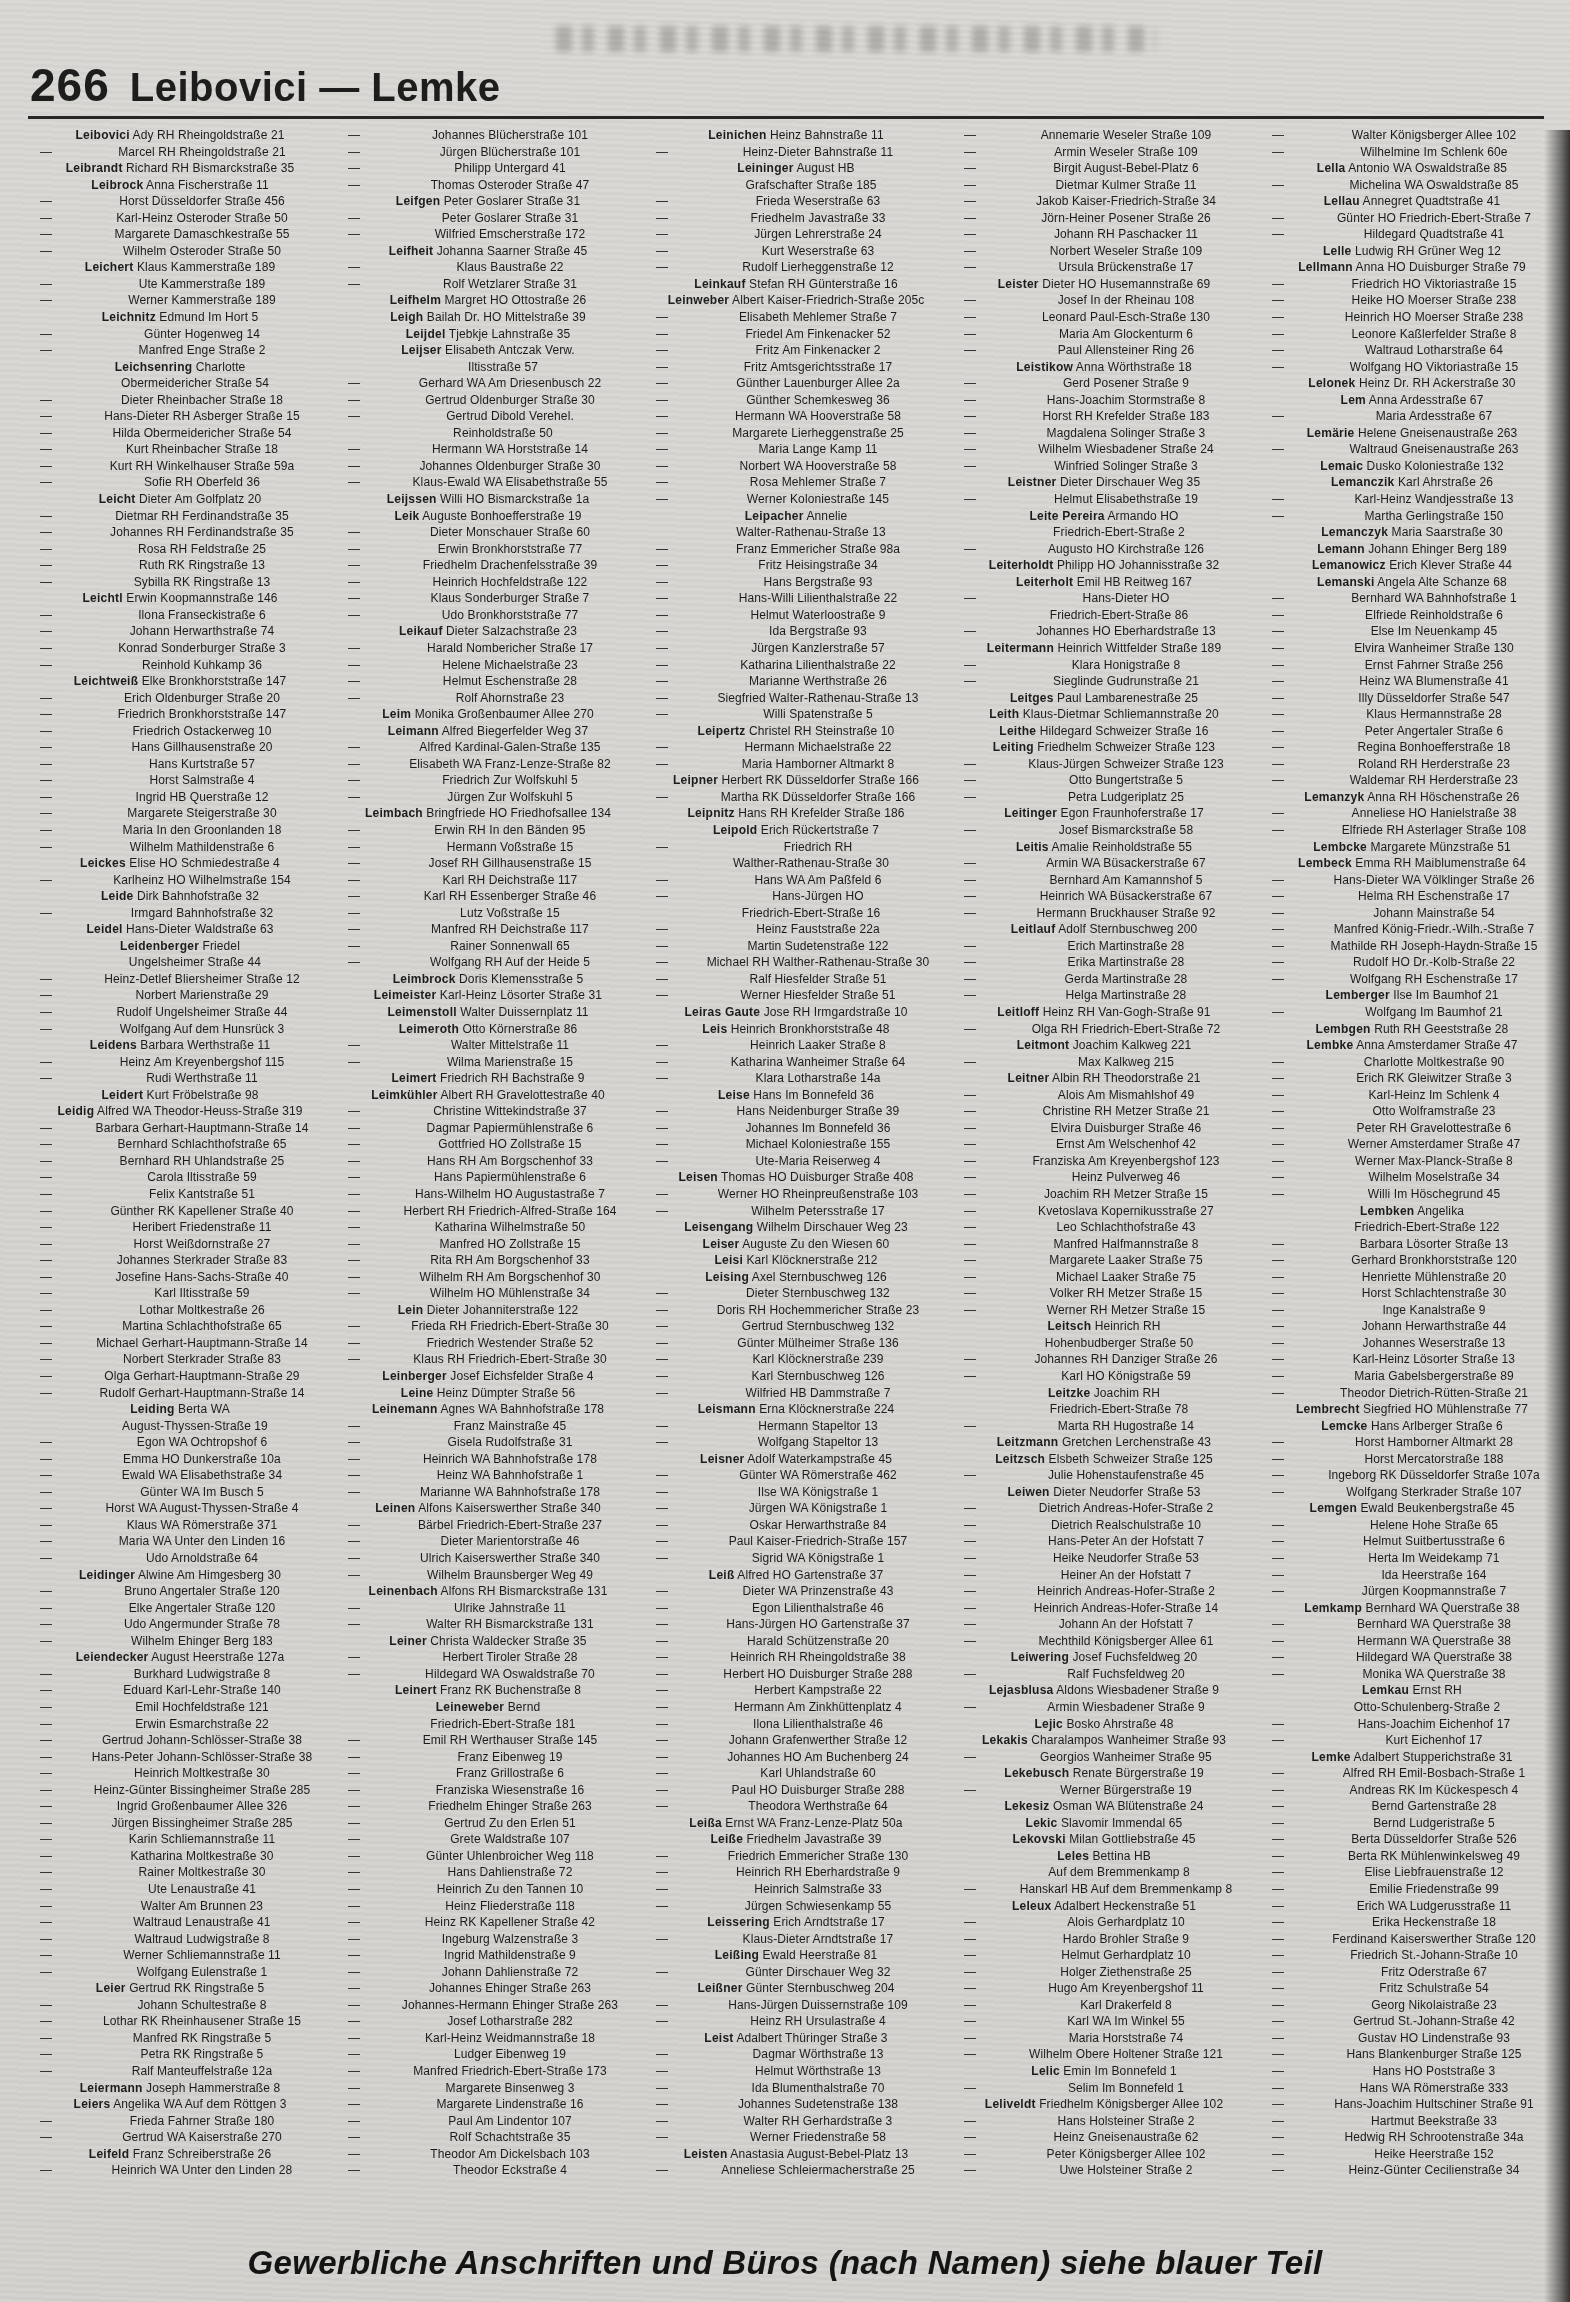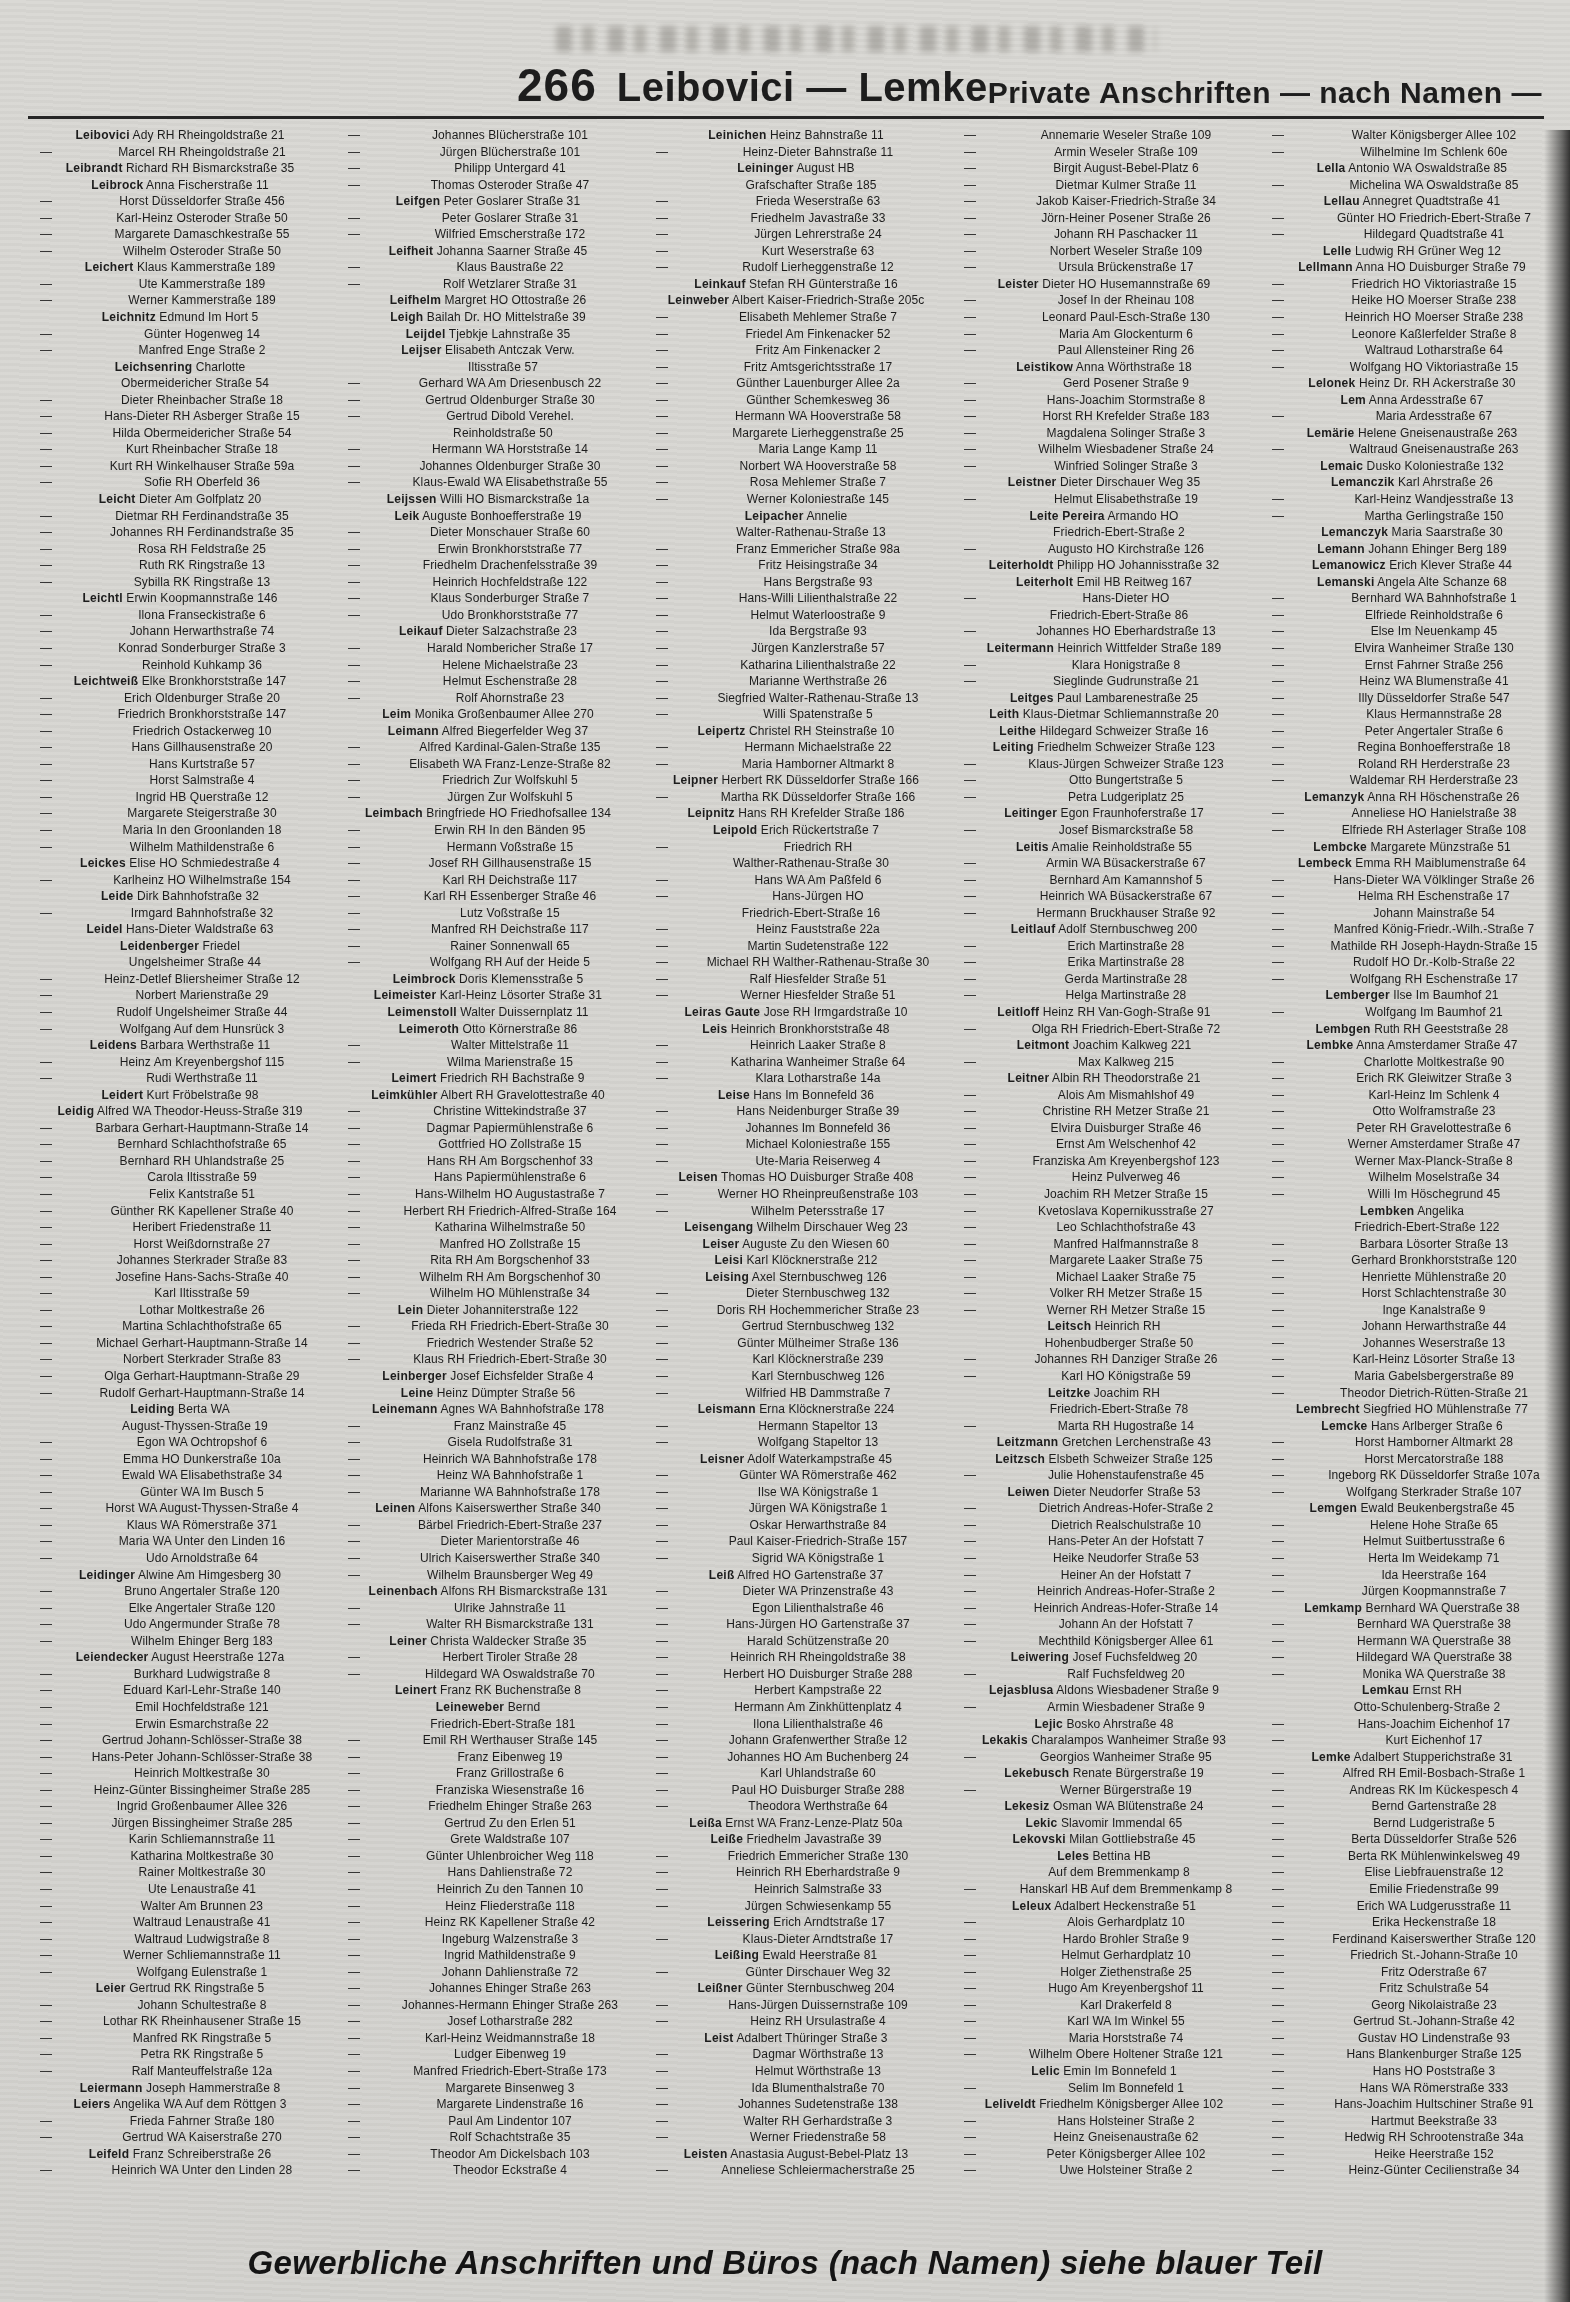--- a/index.html
+++ b/index.html
@@ -16,21 +16,21 @@
     position:absolute;top:26px;left:556px;width:600px;height:26px;
     background:repeating-linear-gradient(90deg,#6f6c66 0 16px,transparent 16px 26px,#7a776f 26px 38px,transparent 38px 52px);
     filter:blur(3px);opacity:0.38;border-radius:3px;
   }
   .edge-right{
     position:absolute;top:130px;right:0;width:26px;height:2172px;
     background:linear-gradient(to right, rgba(0,0,0,0), rgba(15,15,15,0.55) 70%, rgba(10,10,10,0.8));
   }
   .header{
     position:absolute;top:62px;left:30px;width:1512px;
-    display:flex;justify-content:flex-end;align-items:flex-end;
+    display:flex;justify-content:flex-start;align-items:flex-end;
   }
   .hleft{display:flex;align-items:baseline;gap:20px;}
   .page-num{font-size:46px;font-weight:700;letter-spacing:1px;line-height:1;}
   .page-range{font-size:40px;font-weight:700;letter-spacing:0.5px;line-height:1;}
   .section-title{font-size:30px;font-weight:700;letter-spacing:0.5px;line-height:1;}
   .rule{position:absolute;top:116px;left:28px;width:1516px;height:3px;background:#262626;}
   .columns{
     position:absolute;top:127px;left:30px;width:1520px;height:2100px;
     display:flex;gap:8px;text-align:center;
   }
@@ -51,21 +51,20 @@
 </head>
 <body>
 
 <div class="top-bleed"></div>
 
 <div class="header">
   <div class="hleft">
     <span class="page-num">266</span>
     <span class="page-range">Leibovici — Lemke</span>
   </div>
-  <span class="section-title">Private Anschriften — nach Namen —</span>
 </div>
 <div class="rule"></div>
 
 <div class="columns">
   <div class="col">
       <div class="line main"><span class="surname">Leibovici</span> Ady RH Rheingoldstraße 21</div>
       <div class="line sub"><span class="dash">—</span>Marcel RH Rheingoldstraße 21</div>
       <div class="line main"><span class="surname">Leibrandt</span> Richard RH Bismarckstraße 35</div>
       <div class="line main"><span class="surname">Leibrock</span> Anna Fischerstraße 11</div>
       <div class="line sub"><span class="dash">—</span>Horst Düsseldorfer Straße 456</div>

